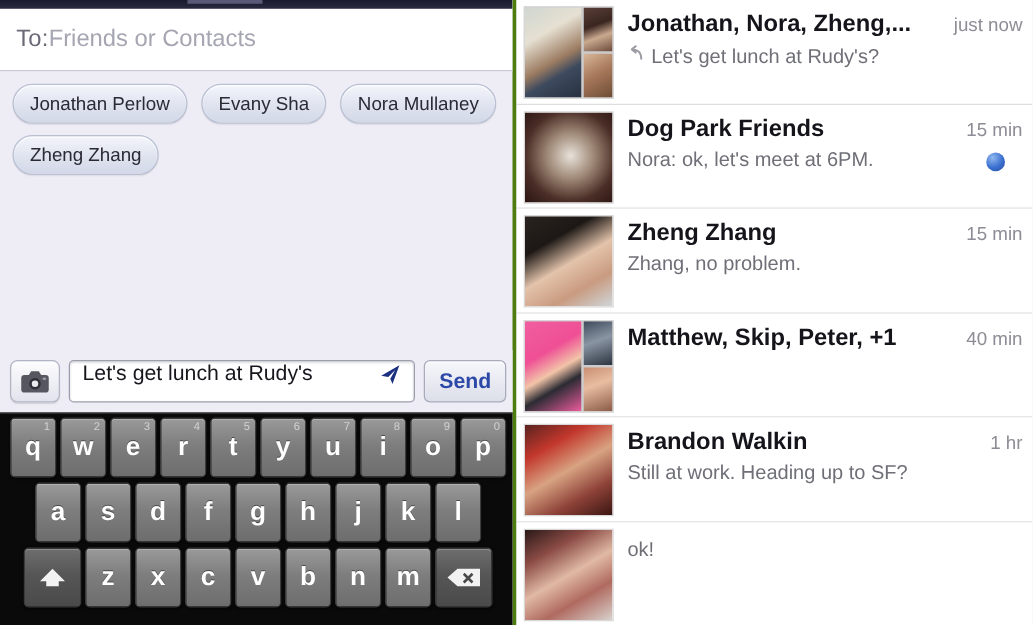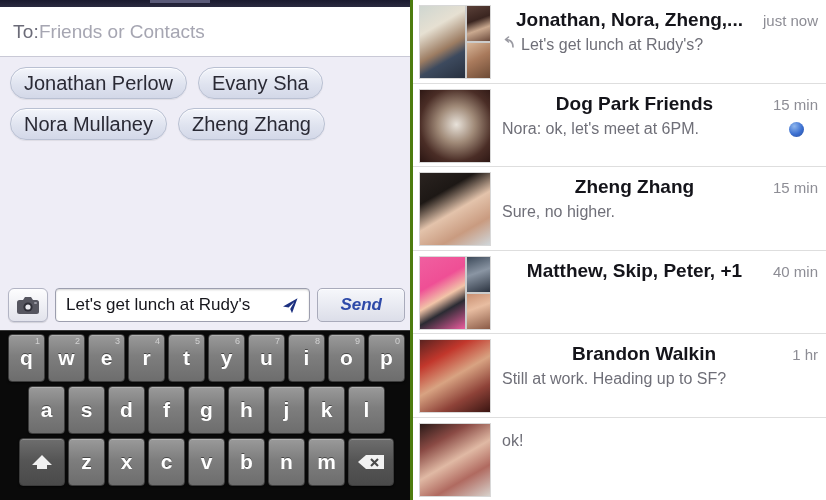--- a/index.html
+++ b/index.html
@@ -46,21 +46,21 @@
     gap:9px 11px;
     height:178px;
   }
   .chip {
     display:inline-flex; align-items:center;
     height:32px; padding:0 13px;
     border-radius:17px;
     background:linear-gradient(#f3f5fb 0%,#dfe3ef 55%,#d3d8e8 100%);
     border:1px solid #b9c0d2;
     box-shadow:0 1px 1px rgba(255,255,255,.9) inset, 0 1px 1px rgba(0,0,0,.07);
-    font-size:20px; color:#2a2a35;
+    font-size:15px; color:#2a2a35;
     white-space:nowrap;
   }
 
   
   .compose-bar {
     position:absolute; left:0; bottom:170px;
     width:413px; height:50px;
     display:flex; align-items:center;
     padding:0 8px;
     background:#eeedf6;
@@ -75,39 +75,39 @@
     flex:0 0 auto;
   }
   .cam-btn svg { display:block; }
   .msg-input {
     flex:1 1 auto;
     height:34px; margin-left:7px;
     background:#ffffff;
     border:1px solid #9c9eae;
     border-radius:4px;
     box-shadow:0 1px 2px rgba(0,0,0,.18) inset;
-    display:flex; align-items:center;
+    display:flex; align-items:flex-start;
     padding:0 8px 0 10px;
     position:relative;
     overflow:hidden;
   }
   .msg-text {
     font-size:17px; color:#16161c;
     flex:1 1 auto; white-space:nowrap; overflow:hidden;
   }
   .send-btn {
     flex:0 0 auto;
     margin-left:7px;
-    height:34px; padding:0 22px;
+    height:34px; padding:0 11px;
     border-radius:5px;
     background:linear-gradient(#f6f7fb,#dcdee9);
     border:1px solid #a9abbb;
     box-shadow:0 1px 1px rgba(255,255,255,.8) inset;
     display:flex; align-items:center; justify-content:center;
-    font-size:17px; font-weight:bold; color:#2d49a8;font-style:italic;
+    font-size:17px; font-weight:bold; color:#2d49a8;
   }
 
   
   .keyboard {
     position:absolute; left:0; bottom:0;
     width:413px; height:170px;
     background:#0a0a0a;
     padding-top:3px;
     border-top:1px solid #3a3a3a;
   }
@@ -165,21 +165,20 @@
 
   .thread-body {
     flex:1 1 auto; min-width:0;
     padding-left:11px; padding-top:4px;
   }
   .thread-top { display:flex; align-items:baseline; gap:6px; }
   .thread-name {
     font-size:19px; font-weight:bold; color:#14141a;
     white-space:nowrap; overflow:hidden; text-overflow:ellipsis;
     flex:1 1 auto;
-    text-align:center;
   }
   .thread-time {
     flex:0 0 auto;
     font-size:15px; color:#8d8d95; white-space:nowrap;
   }
   .thread-snip {
     margin-top:5px;
     font-size:16px; color:#6f6f78;
     white-space:nowrap; overflow:hidden; text-overflow:ellipsis;
     display:flex; align-items:center; gap:5px;
@@ -404,21 +403,21 @@
         <div class="avatar single">
           <div class="main ph-zhen"></div>
         </div>
         <div class="thread-body">
           <div class="thread-top">
             <div class="thread-name">Zheng Zhang</div>
             <div class="thread-time">15 min</div>
           </div>
           <div class="snip-wrap">
             <div class="thread-snip flexgrow">
-              <span>Sure, no higher.</span>
+              <span>Zhang, no problem.</span>
             </div>
           </div>
         </div>
       </div>
       <div class="thread">
         <div class="avatar">
           <div class="main ph-matt"></div>
           <div class="side">
             <div class="ph-skip"></div>
             <div class="ph-peter"></div>

